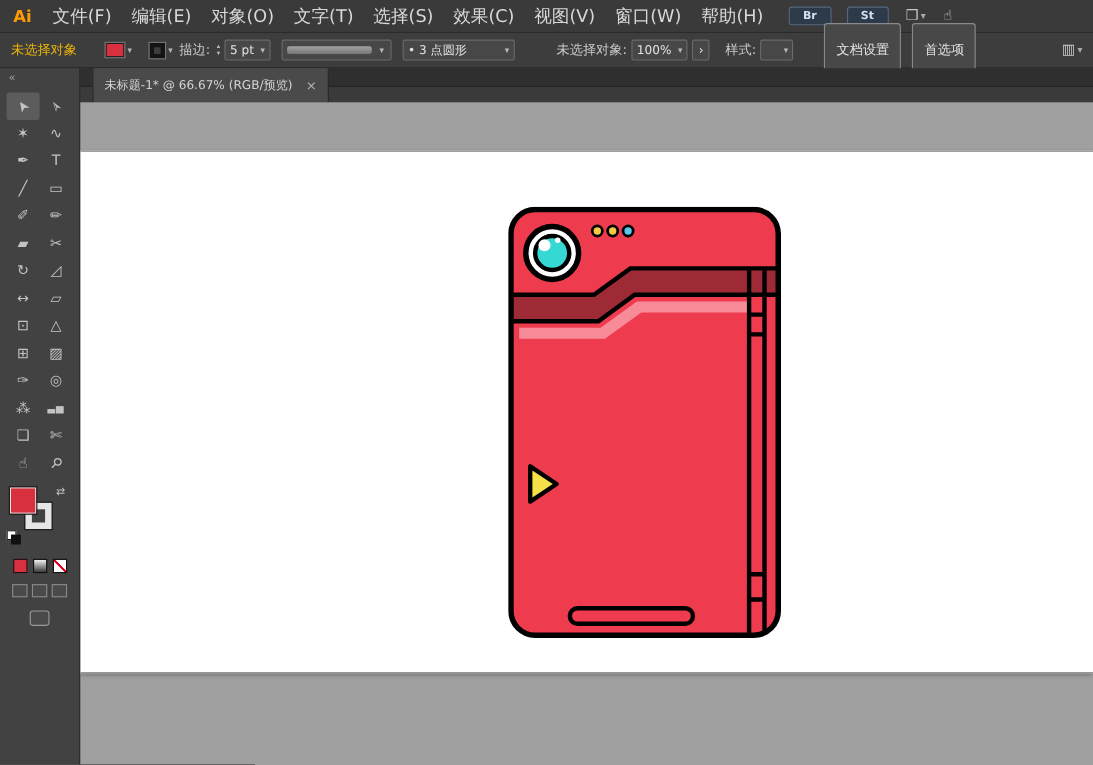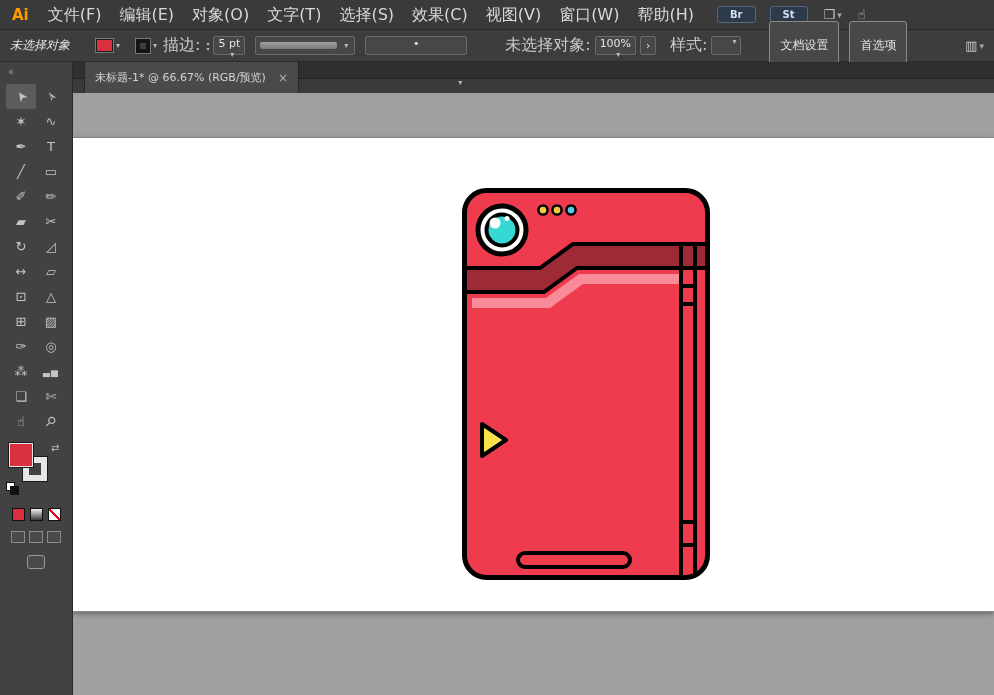--- a/index.html
+++ b/index.html
@@ -17,32 +17,32 @@
   .mb-badge { margin-left:14px; color:#cfe0f4; background:#2d3a4a;
               border:1px solid #55687e; border-radius:3px; font-size:10px;
               font-weight:bold; padding:2px 12px; }
   .mb-icon { color:#c8c8c8; font-size:13px; margin-left:16px; }
   .mb-caret { color:#aaa; font-size:9px; margin-left:2px; }
 
   
   .controlbar { position:absolute; left:0; top:30px; width:994px; height:32px;
                 background:#3d3d3d; border-bottom:1px solid #2b2b2b;
                 display:flex; align-items:center; padding:0 10px; }
-  .cb-label { color:#c9c9c9; font-size:16px; white-space:nowrap; }
-  .cb-status { width:86px; color:#e5e5e5; font-size:12px;font-style:italic; }
+  .cb-label { color:#c9c9c9; font-size:12px; white-space:nowrap; }
+  .cb-status { width:86px; color:#eab308; font-size:12px; }
   .swatch-fill { width:17px; height:13px; background:#d8303f;
                  border:1px solid #1c1c1c; outline:1px solid #777; }
   .swatch-stroke { width:14px; height:14px; border:4px solid #141414;
                    background:#3d3d3d; outline:1px solid #777; margin-left:10px; }
   .caret { color:#b9b9b9; font-size:8px; margin:0 6px 0 3px; }
   .stepper { display:flex; flex-direction:column; justify-content:center;
              margin-left:6px; color:#bdbdbd; font-size:6px; line-height:6px; }
   .field { display:flex; align-items:center; height:19px; background:#474747;
            border:1px solid #6a6a6a; border-radius:2px; color:#e2e2e2;
-           font-size:11px; padding:0 4px; margin-left:4px; white-space:nowrap;flex-direction:column; }
+           font-size:11px; padding:0 4px; margin-left:4px; white-space:nowrap; }
   .field .caret { margin:0 0 0 6px; }
   .profile-box { width:100px; height:19px; background:#474747;
                  border:1px solid #6a6a6a; border-radius:2px; display:flex;
                  align-items:center; margin-left:10px; }
   .profile-bar { flex:1; height:7px; margin:0 4px;
                  background:linear-gradient(#a2a2a2,#777); border-radius:2px; }
   .btn { border:1px solid #8a8a8a; border-radius:3px; background:#484848;
          color:#e2e2e2; font-size:12px; padding:15px 10px; margin-left:10px;
          white-space:nowrap; }
   .cb-right { margin-left:auto; display:flex; align-items:center; }

